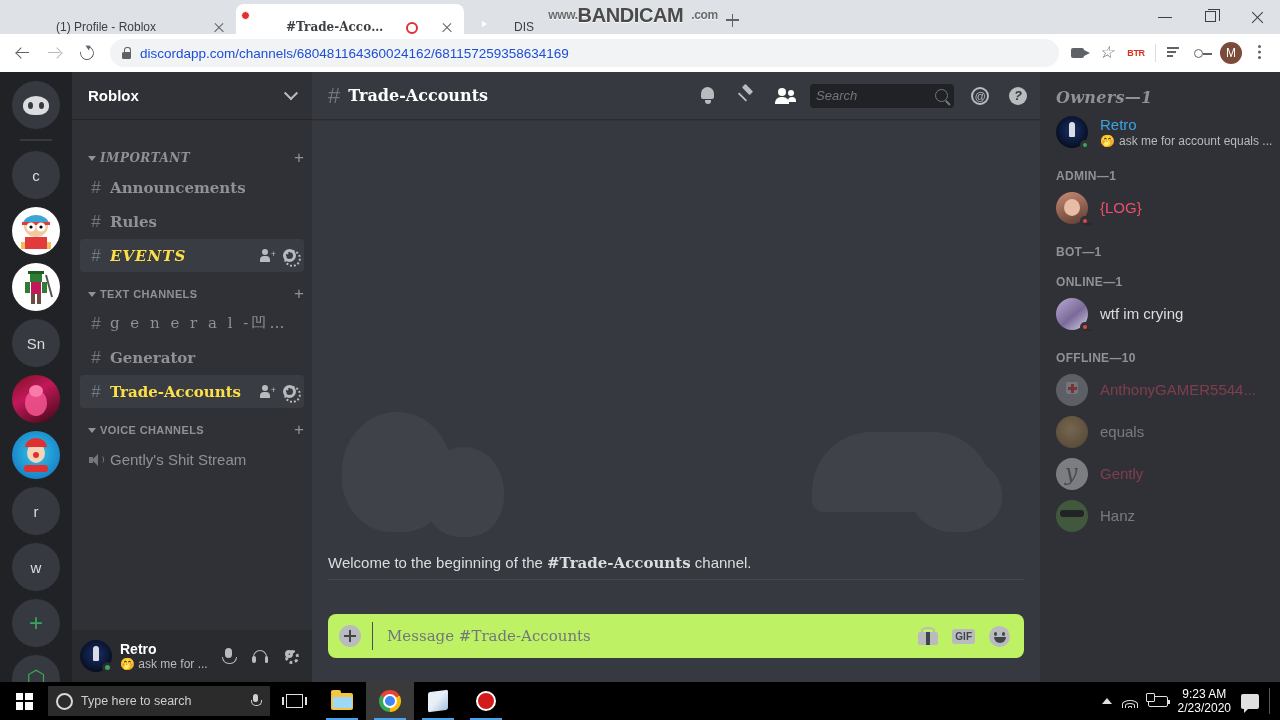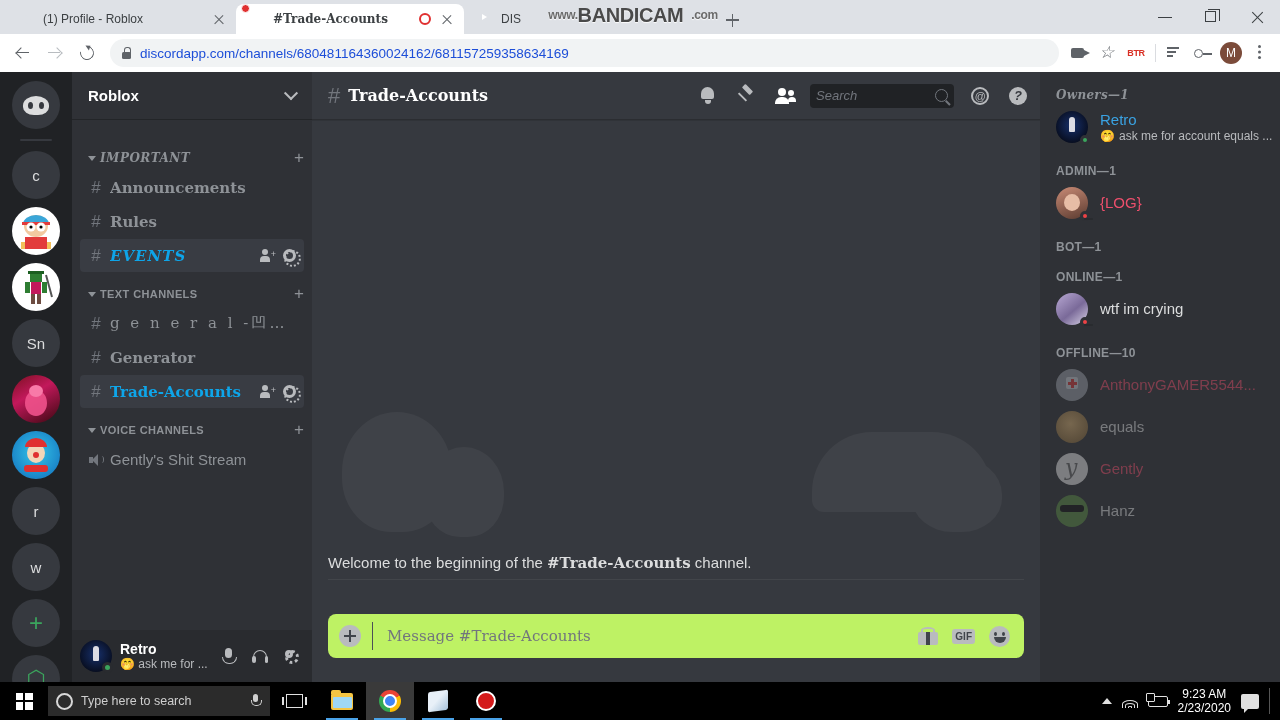--- a/index.html
+++ b/index.html
@@ -8,21 +8,21 @@
     overflow: hidden;
     font-family: "Liberation Sans", sans-serif;
     background: #000;
   }
   .screen { position: relative; width: 1280px; height: 720px; }
 
   
   .browser { position: absolute; left:0; top:0; width:1280px; height:682px; background:#dee1e6; }
 
   .tabstrip { position:relative; height:34px; background:#dee1e6; display:flex; align-items:flex-end; padding-left:6px; }
-  .tab { position:relative; height:30px; display:flex; align-items:center; gap:9px;
+  .tab { position:relative; height:30px; display:flex; align-items:flex-end; gap:22px;
          padding:0 10px 0 12px; border-radius:8px 8px 0 0; font-size:12px; color:#3c4043; min-width:0; }
   .tab.inactive { width:230px; background:#dee1e6; }
   .tab.active { width:228px; background:#fff; }
   .tab.third { width:250px; background:#dee1e6; }
   .tab-fav { width:16px; height:16px; flex:0 0 16px; position:relative; }
   .tab-title { flex:1 1 auto; white-space:nowrap; overflow:hidden; text-overflow:ellipsis; font-size:12px; }
   .tab-title.goth { font-family:"DejaVu Serif", serif; font-weight:bold; font-size:12px; }
   .tab-rec { width:12px; height:12px; border-radius:50%; background:#fff; border:2.5px solid #e03030; flex:0 0 12px; }
   .tab-close { width:14px; height:14px; flex:0 0 14px; position:relative; color:#5f6368; }
   .tab-close::before, .tab-close::after {
@@ -119,21 +119,21 @@
   .cat { display:flex; align-items:center; padding:0 8px 0 16px; height:24px; margin-top:10px; }
   .cat-arrow { width:0; height:0; border-left:4px solid transparent; border-right:4px solid transparent;
                border-top:5px solid #8e9297; margin-right:4px; flex:0 0 8px; }
   .cat-name { flex:1 1 auto; font-size:11px; font-weight:bold; color:#8e9297; letter-spacing:.4px; }
   .cat-name.goth { font-family:"DejaVu Serif", serif; font-style:italic; font-size:12px; letter-spacing:.5px; }
   .cat-plus { font-size:17px; color:#8e9297; font-weight:300; line-height:14px; }
   .chan { display:flex; align-items:center; height:33px; margin:1px 8px; padding:0 8px; border-radius:4px; gap:6px; }
   .chan.active { background:#393c43; }
   .hash { font-size:17px; color:#72767d; font-weight:500; flex:0 0 16px; text-align:center; }
   .chan-name { flex:1 1 auto; font-size:15px; color:#8e9297; white-space:nowrap; overflow:hidden; text-overflow:ellipsis; }
-  .chan.active .chan-name { color:#0ea5e9; font-weight:600; }
+  .chan.active .chan-name { color:#fde047; font-weight:600; }
   .chan-name.goth { font-family:"DejaVu Serif", serif; font-weight:bold; }
   .chan-name.goth-it { font-family:"DejaVu Serif", serif; font-style:italic; font-weight:bold; letter-spacing:1px; }
   .chan-name.spaced { letter-spacing:3px; font-family:"DejaVu Serif", serif; }
   .chan-icons { display:flex; align-items:center; gap:8px; flex:0 0 auto; }
   .ic-invite { width:14px; height:13px; position:relative; }
   .ic-invite::before { content:""; position:absolute; left:1px; top:0; width:6px; height:6px; border-radius:50%; background:#b9bbbe; }
   .ic-invite::after { content:""; position:absolute; left:-1px; top:7px; width:10px; height:6px; border-radius:4px 4px 0 0; background:#b9bbbe; }
   .ic-invite i { position:absolute; right:-1px; top:0px; font-size:9px; color:#b9bbbe; font-style:normal; }
   .ic-gear { width:13px; height:13px; border-radius:50%; border:3px solid #b9bbbe; position:relative; }
   .ic-gear::after { content:""; position:absolute; left:-2.5px; top:-2.5px; width:13px; height:13px;
@@ -225,21 +225,21 @@
   .ic-emoji { width:21px; height:21px; border-radius:50%; background:#b9bbbe; position:relative; }
   .ic-emoji::before { content:""; position:absolute; left:5px; top:6px; width:3px; height:4px; border-radius:50%; background:#40444b;
                       box-shadow:8px 0 0 #40444b; }
   .ic-emoji::after { content:""; position:absolute; left:4.5px; top:11px; width:12px; height:6px;
                      border-radius:0 0 12px 12px; background:#40444b; }
 
   
   .members { width:240px; background:#2f3136; flex:0 0 240px; padding:16px 0 0 16px; overflow:hidden; }
   .grp { font-size:12px; font-weight:bold; color:#8e9297; letter-spacing:.3px; margin:16px 0 4px; }
   .grp.first { margin-top:0; }
-  .grp.goth { font-family:"DejaVu Serif", serif; font-style:italic; font-size:12px; }
+  .grp.goth { font-family:"DejaVu Serif", serif; font-style:italic; font-size:16px; }
   .member { display:flex; align-items:center; gap:12px; height:42px; padding-right:8px; }
   .m-av { width:32px; height:32px; border-radius:50%; position:relative; flex:0 0 32px; overflow:visible; }
   .m-dot { position:absolute; right:-2px; bottom:-2px; width:10px; height:10px; border-radius:50%; border:3px solid #2f3136; }
   .m-info { min-width:0; flex:1 1 auto; }
   .m-name { font-size:15px; font-weight:500; line-height:18px; white-space:nowrap; overflow:hidden; text-overflow:ellipsis; }
   .m-sub { font-size:12px; color:#b9bbbe; line-height:15px; white-space:nowrap; overflow:hidden; text-overflow:ellipsis;
            display:flex; align-items:center; gap:4px; }
   .m-sub b { color:#fff; font-weight:600; }
   .bot-tag { background:#5865f2; color:#fff; font-size:10px; font-weight:bold; border-radius:3px; padding:1px 4px;
              margin-left:6px; vertical-align:2px; }

